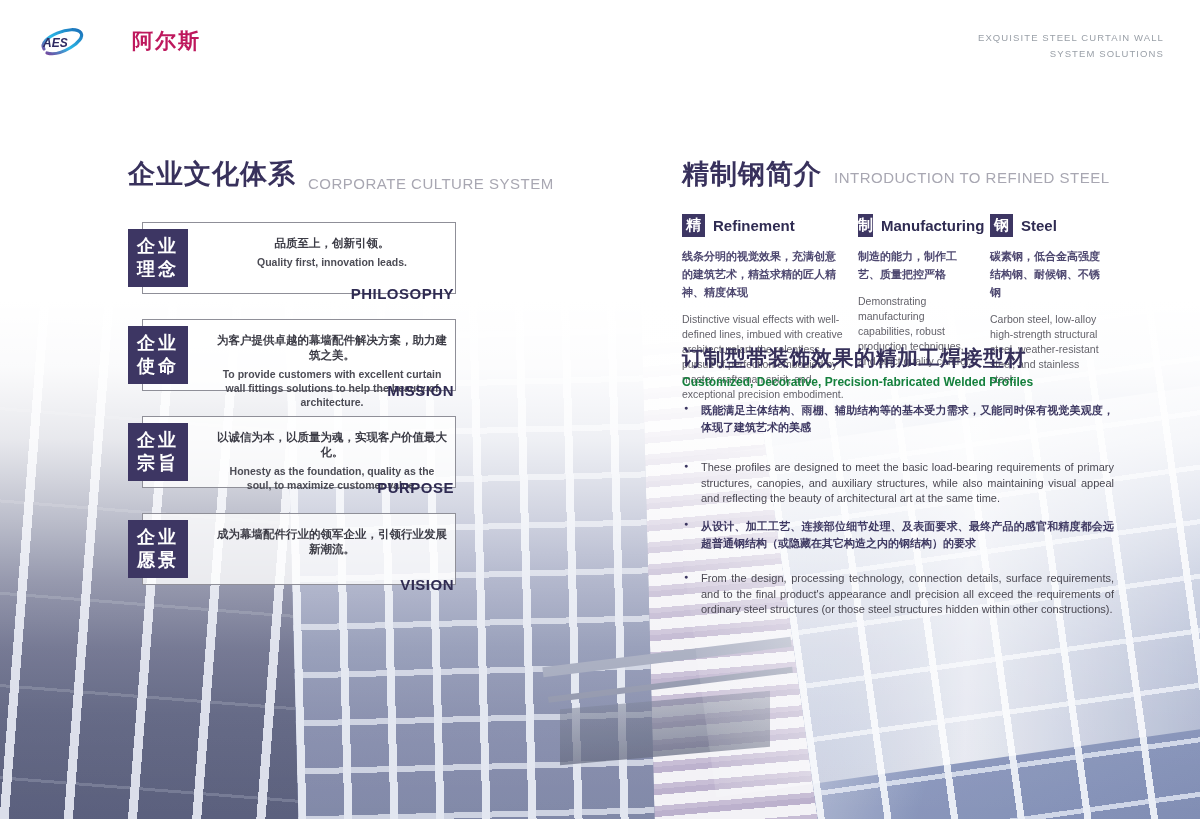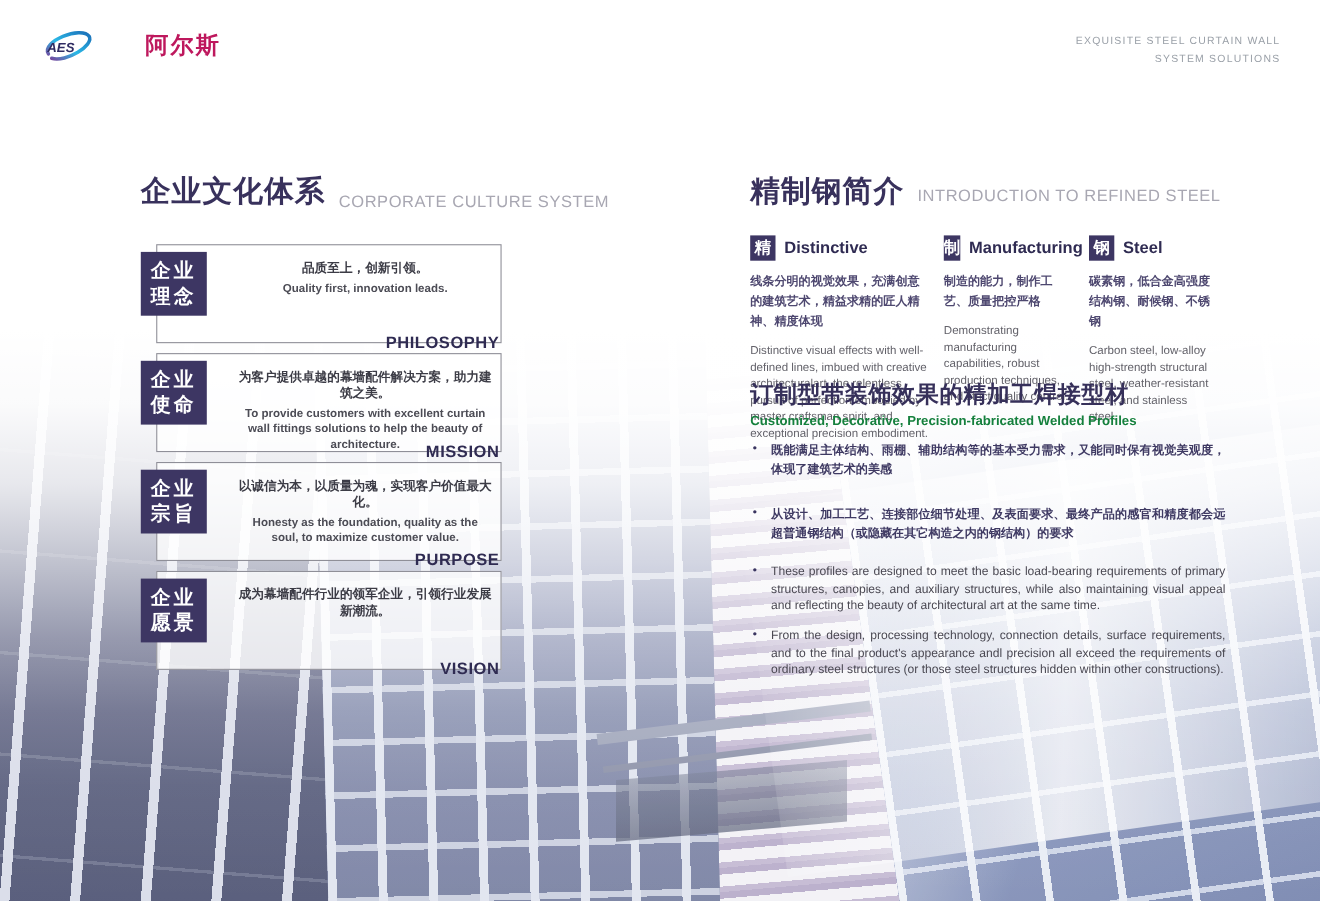--- a/index.html
+++ b/index.html
@@ -64,21 +64,21 @@
     font-size:9.5px; letter-spacing:1.1px; line-height:1.65; color:#9aa0a8; }
 
   
   .sec-title { position:absolute; display:flex; align-items:baseline; white-space:nowrap; }
   .sec-title .zh { font-size:27px; font-weight:bold; letter-spacing:1px; color:#38315c; }
   .sec-title .en { margin-left:12px; font-size:15px; letter-spacing:.5px; color:#a8a7b2; }
   .culture-title { left:128px; top:156px;align-items:flex-end; }
   .refined-title { left:682px; top:156px; }
 
   .cards { position:absolute; left:128px; top:222px; width:328px; }
-  .card { position:relative; height:90px; margin-bottom:9px; }
+  .card { position:relative; height:72px; margin-bottom:25px; }
   .card .frame { position:absolute; left:14px; right:0; top:0; bottom:0;
     border:1px solid #8f8f98; background:rgba(255,255,255,.8); }
   .card .tag { position:absolute; left:0; top:7px; width:60px; height:58px; background:#3d3663;
     color:#fff; display:flex; flex-direction:column; align-items:center; justify-content:center;
     font-size:18px; font-weight:bold; letter-spacing:3px; line-height:1.3; z-index:2; }
   .card .body { position:absolute; left:88px; right:8px; top:14px;text-align:center; }
   .card .zh { font-size:11.5px; font-weight:600; color:#3c3c46; margin-bottom:4px; }
   .card .en { font-size:10.5px; font-weight:600; color:#4c4c55; line-height:1.35; }
   .card .label { position:absolute; right:2px; bottom:-8px; font-size:15px; font-weight:800;
     letter-spacing:.5px; color:#2f2b52; z-index:2; }
@@ -209,21 +209,21 @@
 
   <div class="sec-title refined-title">
     <span class="zh">精制钢简介</span>
     <span class="en">INTRODUCTION TO REFINED STEEL</span>
   </div>
 
   <div class="features">
     <div class="feature f0">
       <div class="head">
         <span class="chip">精</span>
-        <span class="fname">Distinctive</span>
+        <span class="fname">Refinement</span>
       </div>
       <div class="fzh">线条分明的视觉效果，充满创意的建筑艺术，精益求精的匠人精神、精度体现</div>
       <div class="fen">Distinctive visual effects with well-defined lines, imbued with creative architecturalart, the relentless pursuit of perfection embodied by master craftsman spirit, and exceptional precision embodiment.</div>
     </div>
     <div class="feature f1">
       <div class="head">
         <span class="chip">制</span>
         <span class="fname">Manufacturing</span>
       </div>
       <div class="fzh">制造的能力，制作工艺、质量把控严格</div>
@@ -239,18 +239,18 @@
     </div>
   </div>
 
   <div class="profiles">
     <div class="pzh">订制型带装饰效果的精加工焊接型材</div>
     <div class="pen">Customized, Decorative, Precision-fabricated Welded Profiles</div>
   </div>
 
   <div class="bullets">
     <div class="bullet zh b1">既能满足主体结构、雨棚、辅助结构等的基本受力需求，又能同时保有视觉美观度，体现了建筑艺术的美感</div>
+    <div class="bullet en b3">These profiles are designed to meet the basic load-bearing requirements of primary structures, canopies, and auxiliary structures, while also maintaining visual appeal and reflecting the beauty of architectural art at the same time.</div>
     <div class="bullet zh b2">从设计、加工工艺、连接部位细节处理、及表面要求、最终产品的感官和精度都会远超普通钢结构（或隐藏在其它构造之内的钢结构）的要求</div>
-    <div class="bullet en b3">These profiles are designed to meet the basic load-bearing requirements of primary structures, canopies, and auxiliary structures, while also maintaining visual appeal and reflecting the beauty of architectural art at the same time.</div>
     <div class="bullet en">From the design, processing technology, connection details, surface requirements, and to the final product's appearance andl precision all exceed the requirements of ordinary steel structures (or those steel structures hidden within other constructions).</div>
   </div>
 
 </div>
 
 </body></html>

